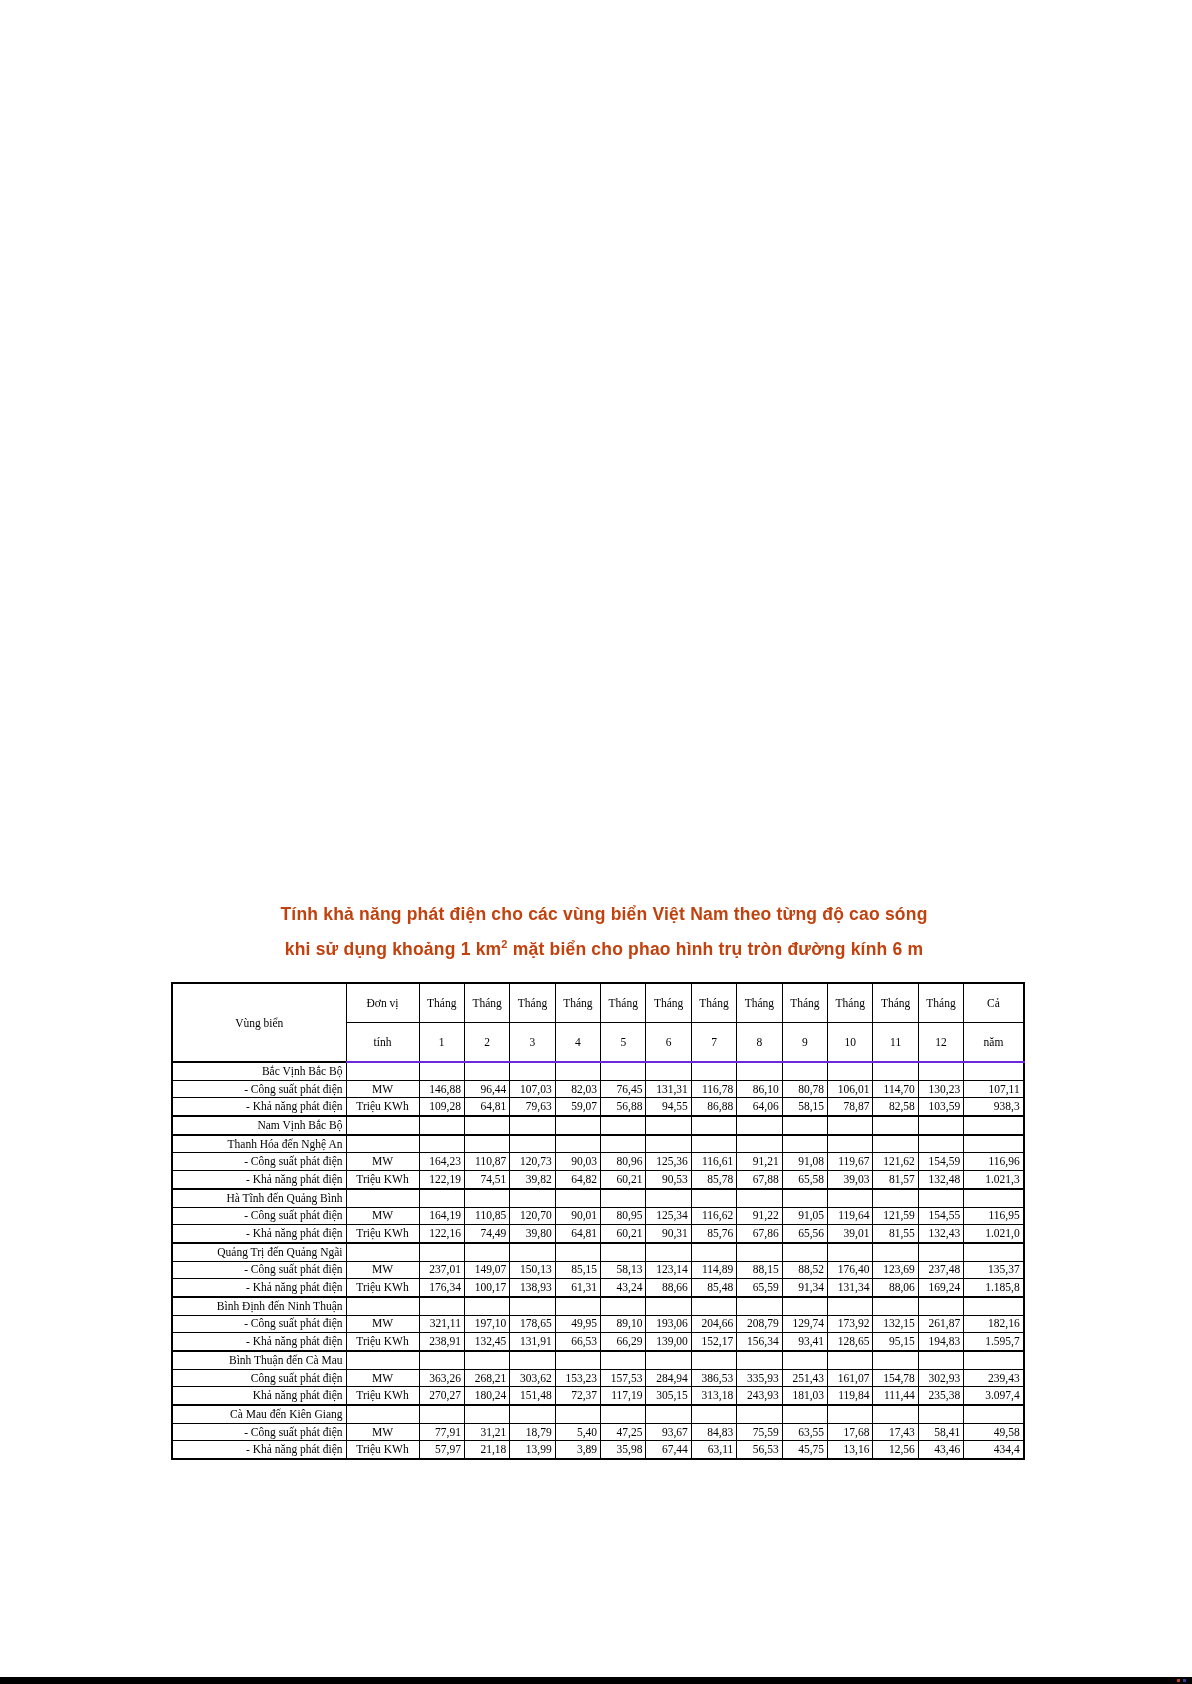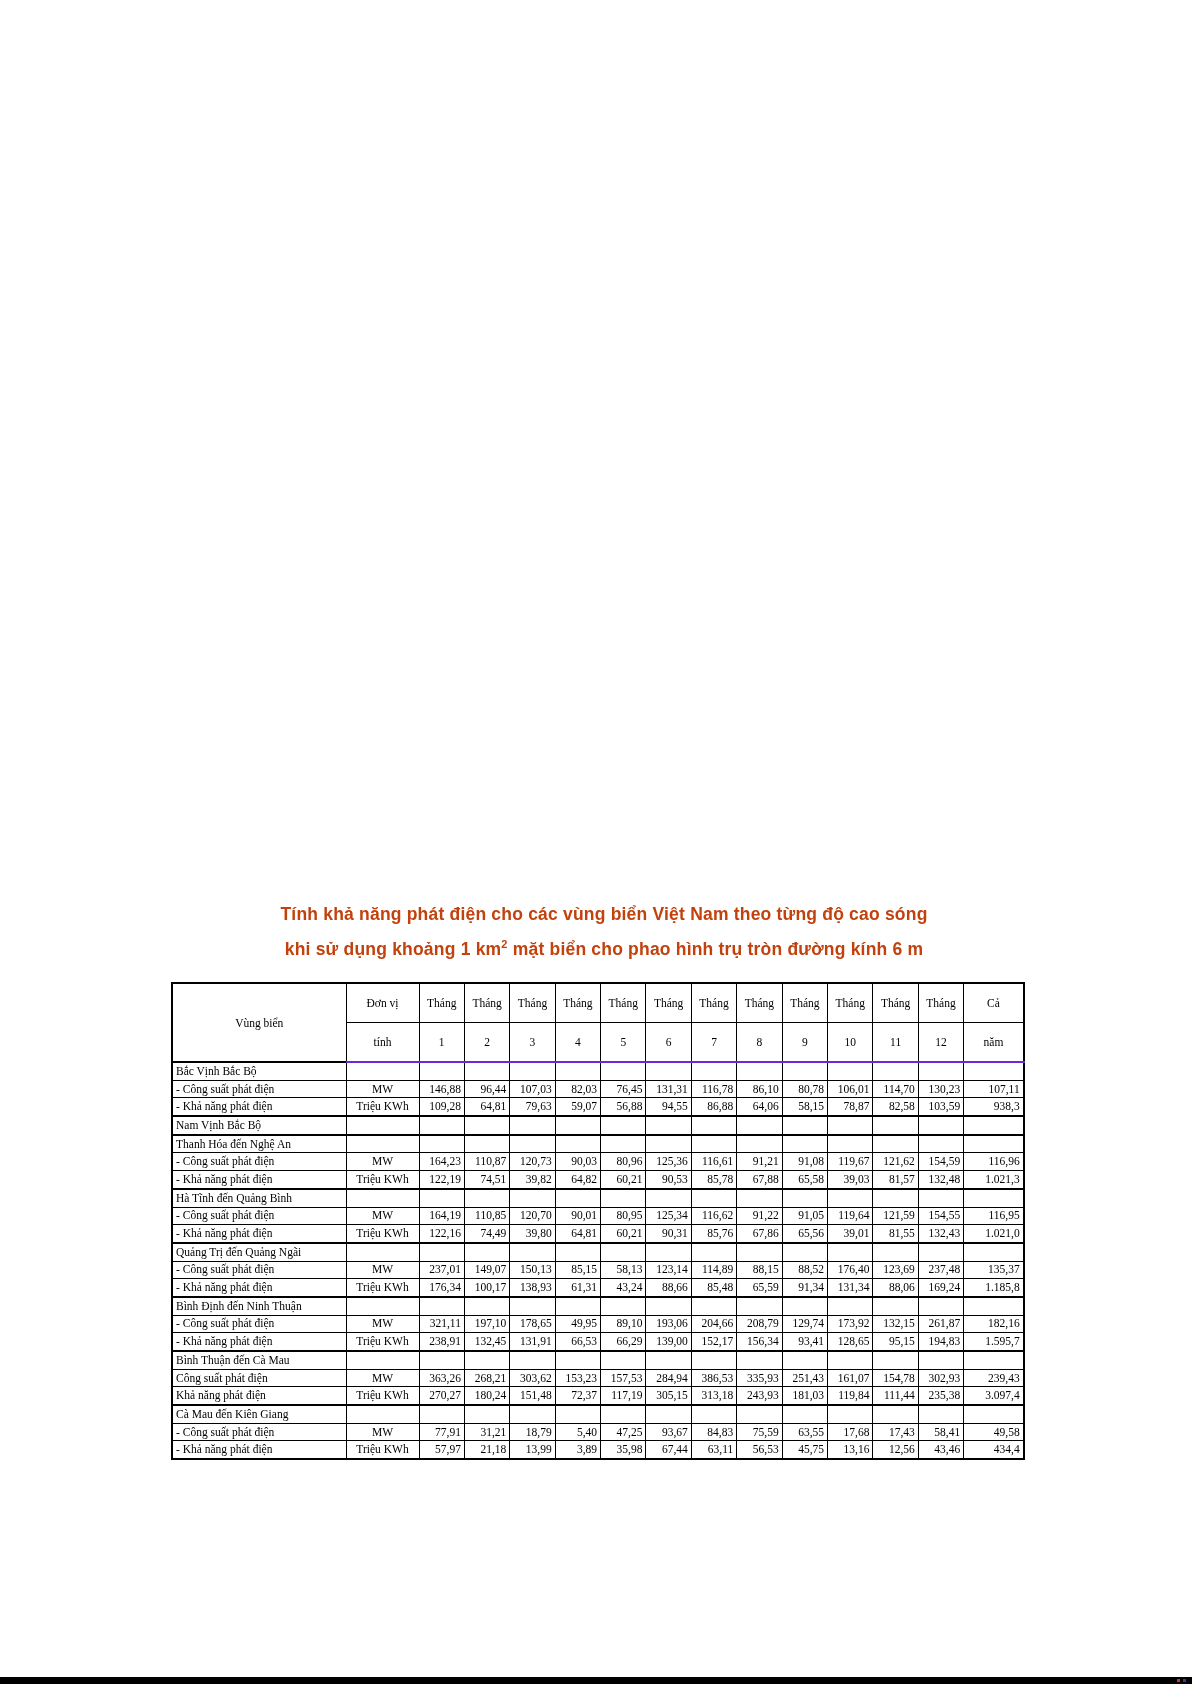--- a/index.html
+++ b/index.html
@@ -23,21 +23,21 @@
   }
   table.data th, table.data td {
     border:1px solid #000; padding:0 3px; overflow:hidden; white-space:nowrap;
   }
   table.data thead th {
     font-weight:normal; text-align:center; height:22px; padding:8px 1px;
   }
   table.data thead tr:last-child th { border-bottom:2px solid #6d28d9; }
   table.data tbody td { height:16.7px; line-height:15px; }
   tr.section td { border-top:2px solid #000; }
-  td.label { text-align:left; padding-left:4px; }
+  td.label { text-align:right; padding-left:4px; }
   td.unit  { text-align:center;margin-left:36px; }
   td.num   { text-align:right; padding-right:2px; }
   .bottom-bar {
     position:absolute; left:0; top:1677px; width:1192px; height:7px; background:#000;
   }
   .mark-red, .mark-blue { position:absolute; width:3px; height:3px; top:1679px; }
   .mark-red  { left:1177px; background:#c0392b; }
   .mark-blue { left:1183px; background:#2c3e9e; }
 </style>
 </head>

